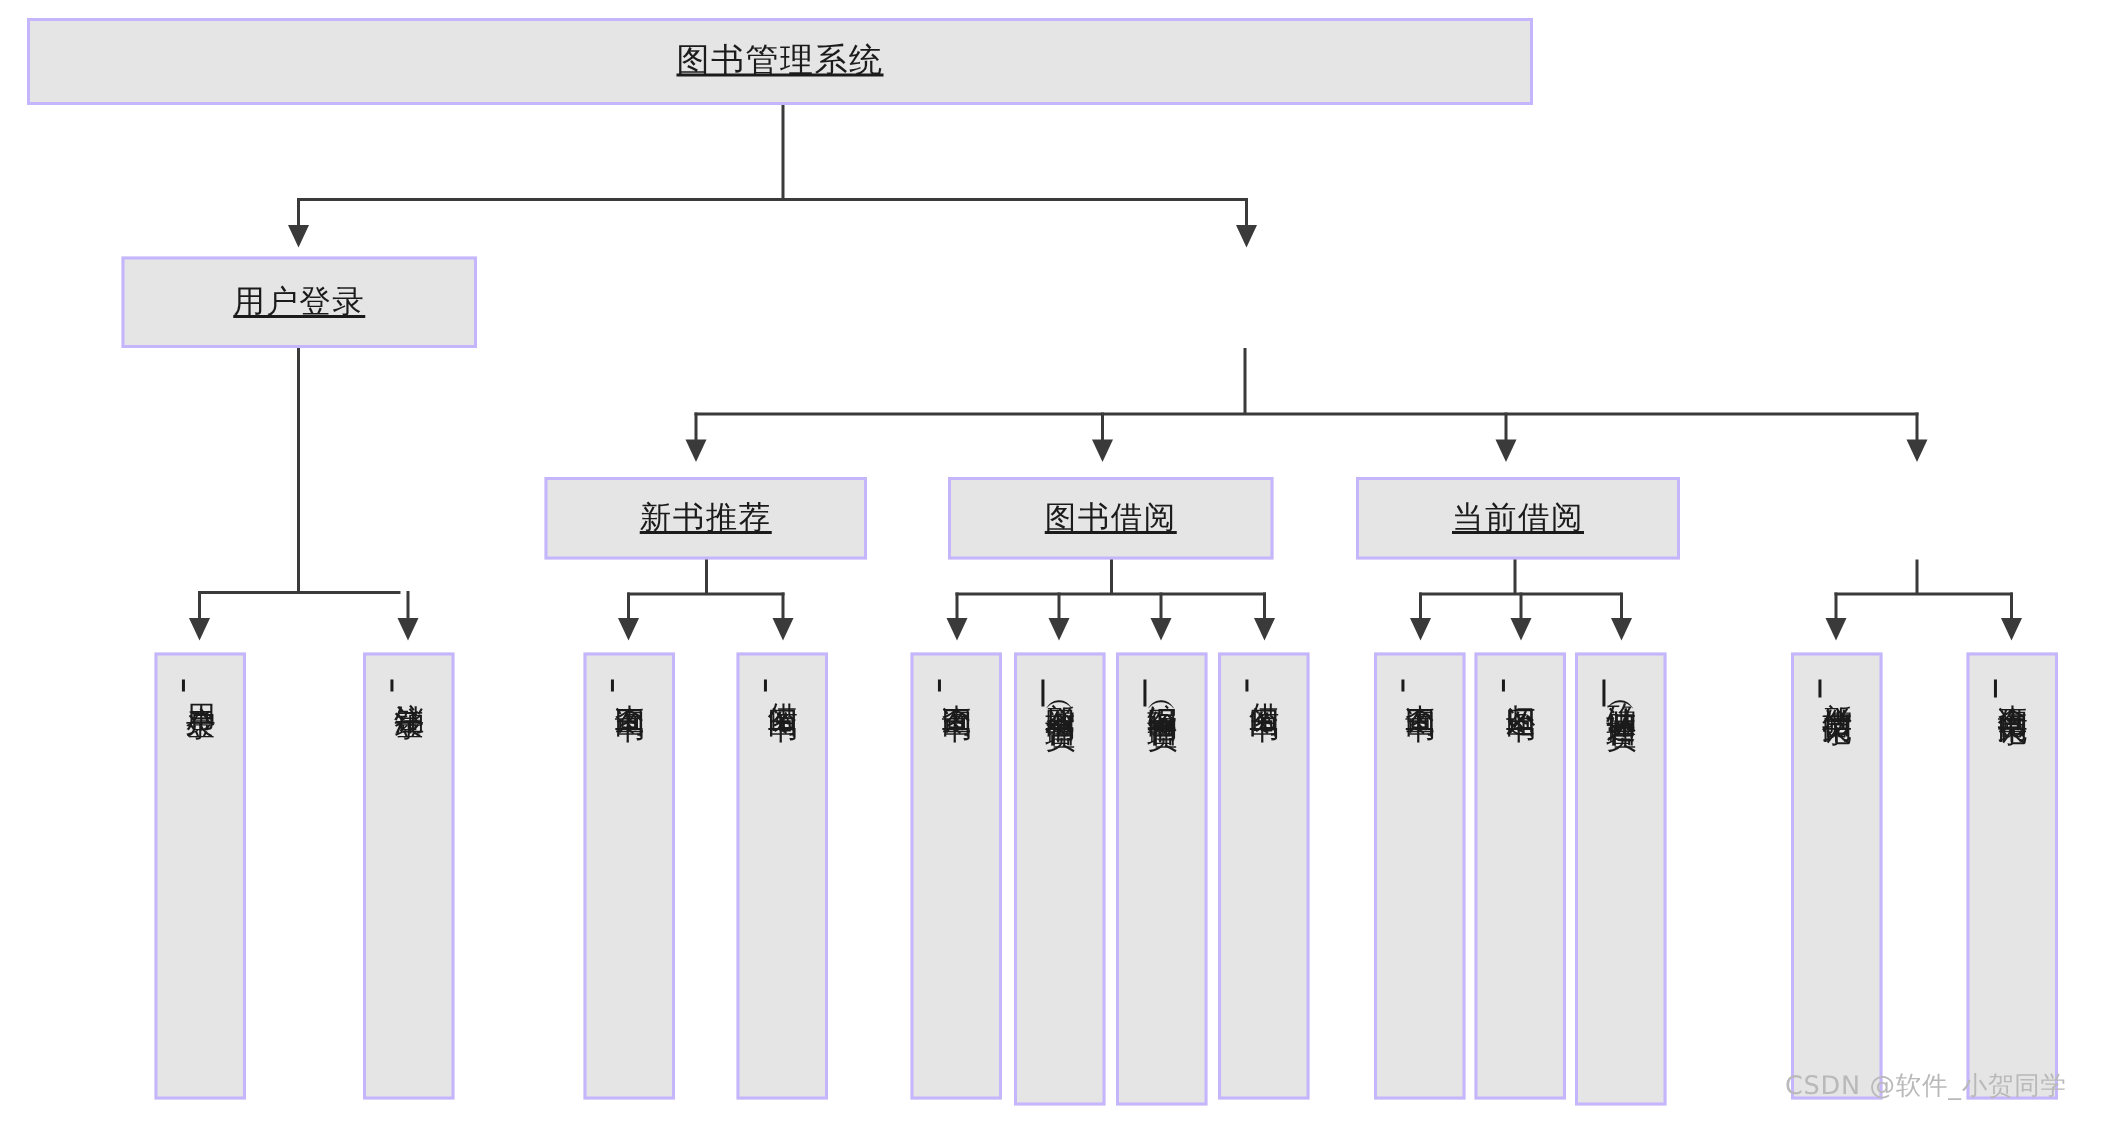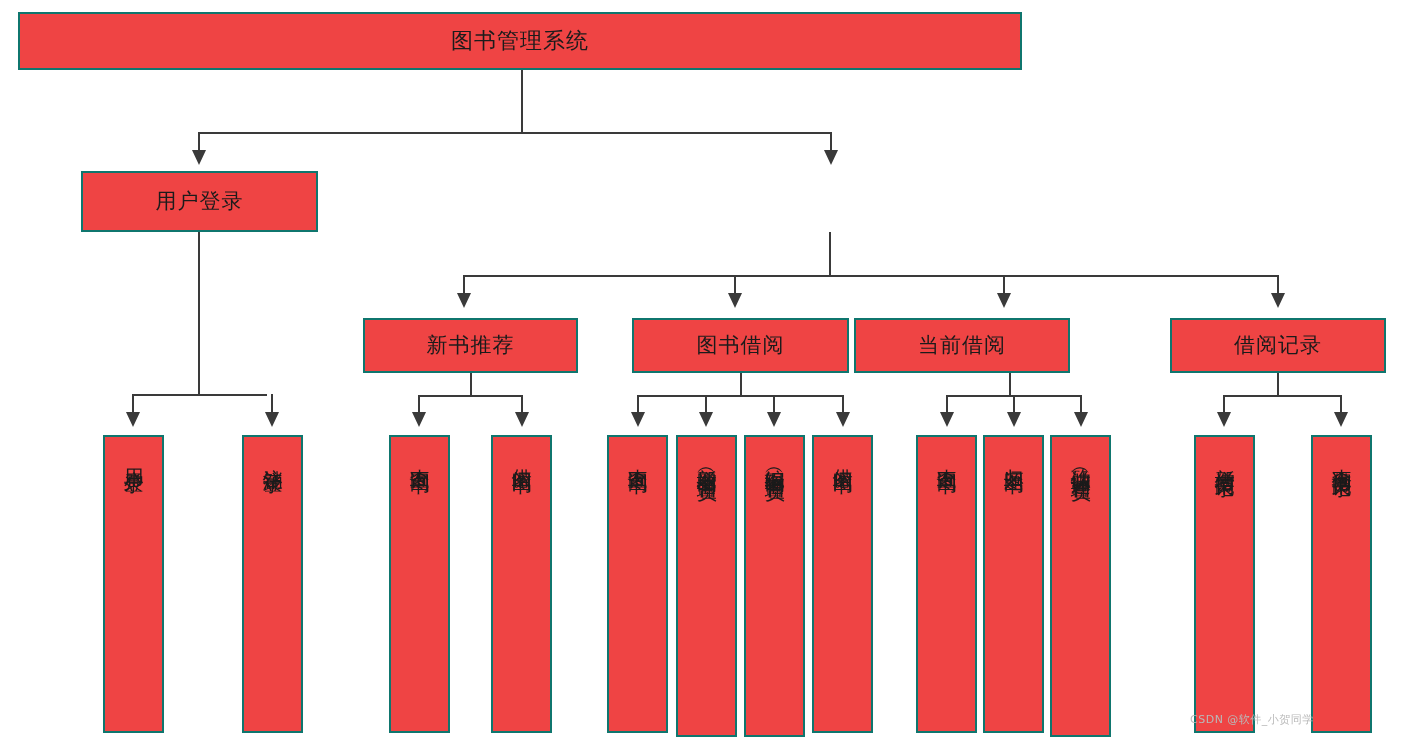--- a/index.html
+++ b/index.html
@@ -11,26 +11,27 @@
     position:relative;
     width:1405px;
     height:747px;
     background:#ffffff;
     overflow:hidden;
   }
   
   .node{
     position:absolute;
     box-sizing:border-box;
-    background:#ef4444;
-    border:2px solid #0f766e;
+    background:#e5e5e5;
+    border:2px solid #c4b5fd;
     display:flex;
     align-items:center;
     justify-content:center;
     color:#1b1b1b;
+    text-decoration:underline;
   }
   .node.h{            
     font-size:21px;
     letter-spacing:1px;
     line-height:1;
   }
   .node.root{ font-size:22px; }
   .node.v{            
     align-items:flex-start;
     justify-content:center;
@@ -54,21 +55,21 @@
     width:0;height:0;
     border-left:7px solid transparent;
     border-right:7px solid transparent;
     border-top:15px solid #3a3a3a;
   }
   
   #watermark{
     position:absolute;
     left:1190px;
     top:712px;
-    font-size:11px;
+    font-size:17px;
     color:#b9b9b9;
     white-space:nowrap;
     letter-spacing:0.5px;
     pointer-events:none;
   }
 </style>
 </head>
 <body>
 
 <div id="canvas">
@@ -108,25 +109,22 @@
   <div class="arrow" style="left:997px;top:293px;"></div>
   <div class="edge vline" style="left:1277px;top:275px;width:2px;height:20px;"></div>
   <div class="arrow" style="left:1271px;top:293px;"></div>
 
   <div class="node h" style="left:632px;top:318px;width:217px;height:55px;">
     <span>图书借阅</span>
   </div>
   <div class="node h" style="left:363px;top:318px;width:215px;height:55px;">
     <span>新书推荐</span>
   </div>
-  <div class="node h" style="left:854px;top:318px;width:216px;height:55px;">
+  <div class="node h" style="left:904px;top:318px;width:216px;height:55px;">
     <span>当前借阅</span>
-  </div>
-  <div class="node h" style="left:1170px;top:318px;width:216px;height:55px;">
-    <span>借阅记录</span>
   </div>
 
   <div class="edge vline" style="left:470px;top:373px;width:2px;height:23px;"></div>
   <div class="edge hline" style="left:418px;top:395px;width:105px;height:2px;"></div>
   <div class="edge vline" style="left:418px;top:395px;width:2px;height:19px;"></div>
   <div class="arrow" style="left:412px;top:412px;"></div>
   <div class="edge vline" style="left:521px;top:395px;width:2px;height:19px;"></div>
   <div class="arrow" style="left:515px;top:412px;"></div>
 
   <div class="edge vline" style="left:740px;top:373px;width:2px;height:23px;"></div>

